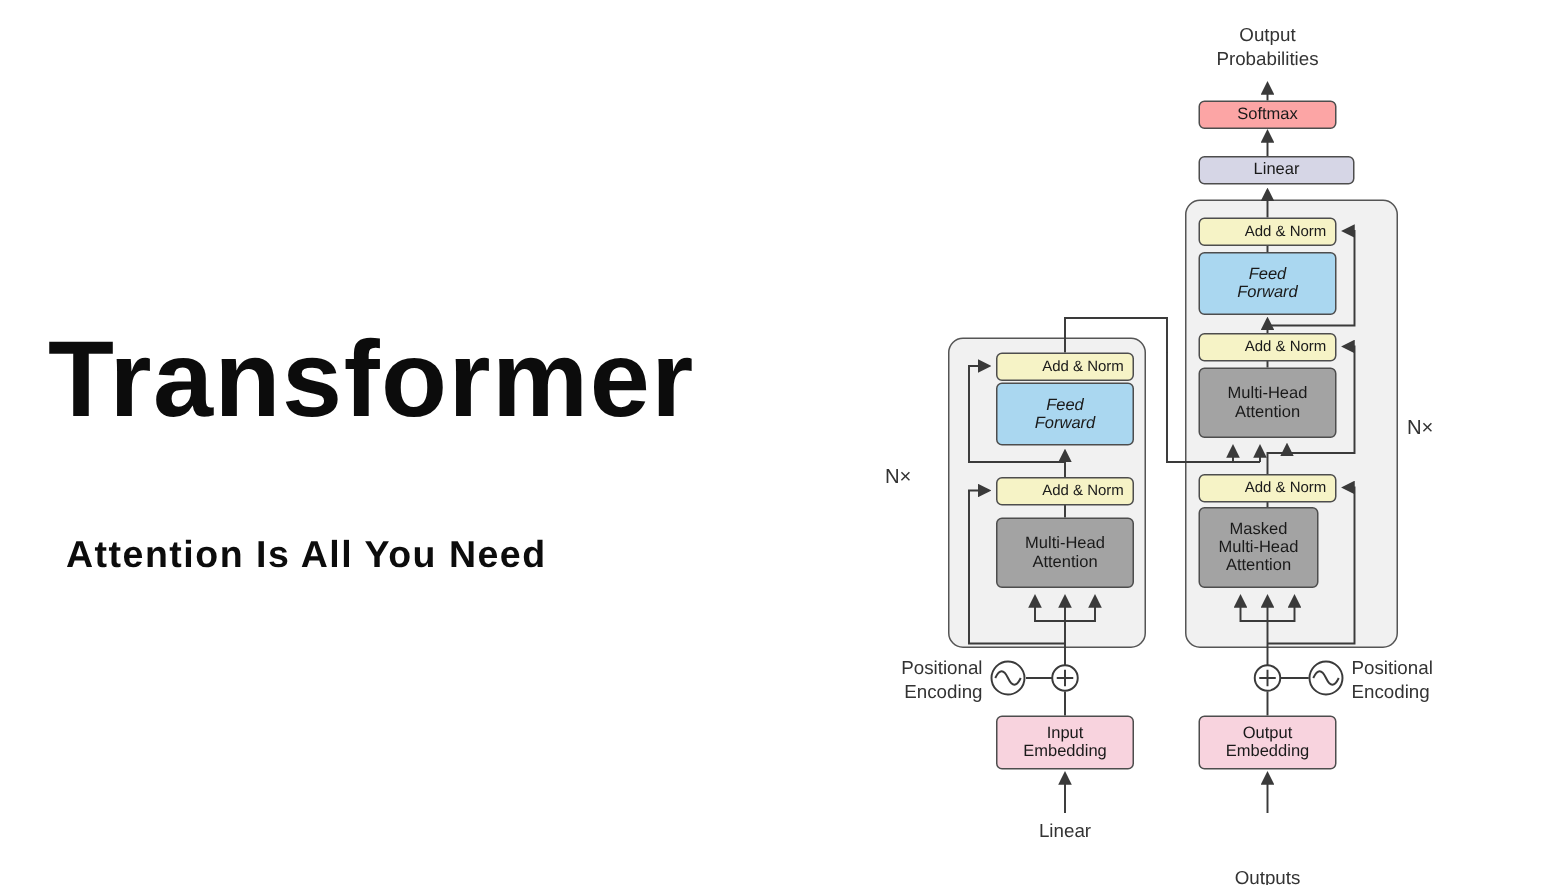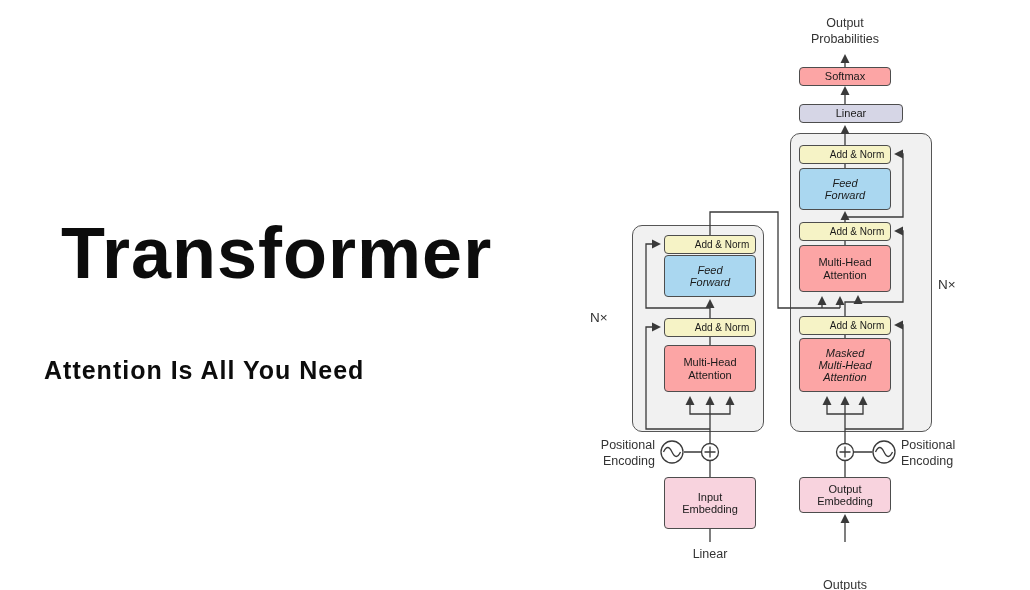--- a/index.html
+++ b/index.html
@@ -1,31 +1,31 @@
 <!DOCTYPE html>
 <html><head>
 <meta charset="utf-8">
 <style>
   * { margin:0; padding:0; box-sizing:border-box; }
   html,body { width:1030px; height:590px; background:#ffffff;
     font-family:"Liberation Sans", sans-serif; position:relative; overflow:hidden; }
 
   .hero-title { position:absolute; left:32px; top:212px; font-size:72px;
-    font-weight:bold; letter-spacing:1px; color:#0c0c0c;margin-left:29px; }
+    font-weight:bold; letter-spacing:1px; color:#0c0c0c; }
   .hero-subtitle { position:absolute; left:44px; top:336px; font-size:25px;
     font-weight:bold; letter-spacing:1px; color:#0c0c0c;margin-top:20px; }
 
   .block { position:absolute; background:#f1f1f1; border:1px solid #555;
     border-radius:10px; }
 
   .box { position:absolute; display:flex; align-items:center; justify-content:center;
     text-align:center; border:1px solid #4d4d4d; border-radius:4px;
     font-size:11px; line-height:1.12; color:#1a1a1a; white-space:pre-line; }
   .addnorm   { background:#f6f3c6; font-size:10px;padding-left:24px; }
-  .attention { background:#fca5a5; }
+  .attention { background:#a3a3a3; }
   .ff        { background:#aad7f0;font-style:italic; }
   .embed     { background:#f8d3de; }
   .linear    { background:#d6d6e6; }
   .softmax   { background:#fca5a5; }
 
   .dlabel { position:absolute; text-align:center; font-size:12.5px; color:#333;
     line-height:1.3; white-space:pre-line; }
   .nlabel { position:absolute; font-size:13.5px; color:#333; }
 
   svg.wires { position:absolute; left:0; top:0; pointer-events:none; }
@@ -105,40 +105,40 @@
   <div class="box softmax" style="left:799px; top:67px; width:92px; height:19px;">Softmax</div>
   <div class="box linear" style="left:799px; top:104px; width:104px; height:19px;">Linear</div>
 
   <div class="box addnorm" style="left:799px; top:145px; width:92px; height:19px;">Add &amp; Norm</div>
   <div class="box ff" style="left:799px; top:168px; width:92px; height:42px;">Feed
 Forward</div>
   <div class="box addnorm" style="left:799px; top:222px; width:92px; height:19px;">Add &amp; Norm</div>
   <div class="box attention" style="left:799px; top:245px; width:92px; height:47px;">Multi-Head
 Attention</div>
   <div class="box addnorm" style="left:799px; top:316px; width:92px; height:19px;">Add &amp; Norm</div>
-  <div class="box attention" style="left:799px; top:338px; width:92px; height:54px;font-style:italic;">Masked
+  <div class="box attention" style="left:799px; top:338px; width:80px; height:54px;">Masked
 Multi-Head
 Attention</div>
 
   <div class="box addnorm" style="left:664px; top:235px; width:92px; height:19px;">Add &amp; Norm</div>
   <div class="box ff" style="left:664px; top:255px; width:92px; height:42px;">Feed
 Forward</div>
   <div class="box addnorm" style="left:664px; top:318px; width:92px; height:19px;">Add &amp; Norm</div>
   <div class="box attention" style="left:664px; top:345px; width:92px; height:47px;">Multi-Head
 Attention</div>
 
   <div class="nlabel" style="left:590px; top:310px;">N×</div>
   <div class="nlabel" style="left:938px; top:277px;">N×</div>
 
   <div class="dlabel" style="left:565px; top:437px; width:90px; text-align:right;">Positional
 Encoding</div>
   <div class="dlabel" style="left:901px; top:437px; width:90px; text-align:left;">Positional
 Encoding</div>
 
-  <div class="box embed" style="left:664px; top:477px; width:92px; height:52px;">Input
+  <div class="box embed" style="left:664px; top:477px; width:92px; height:36px;">Input
 Embedding</div>
   <div class="box embed" style="left:799px; top:477px; width:92px; height:36px;">Output
 Embedding</div>
 
   <div class="dlabel" style="left:670px; top:546px; width:80px;">Linear</div>
   <div class="dlabel" style="left:788px; top:577px; width:114px;">Outputs
 (shifted right)</div>
 
 </div>
 

